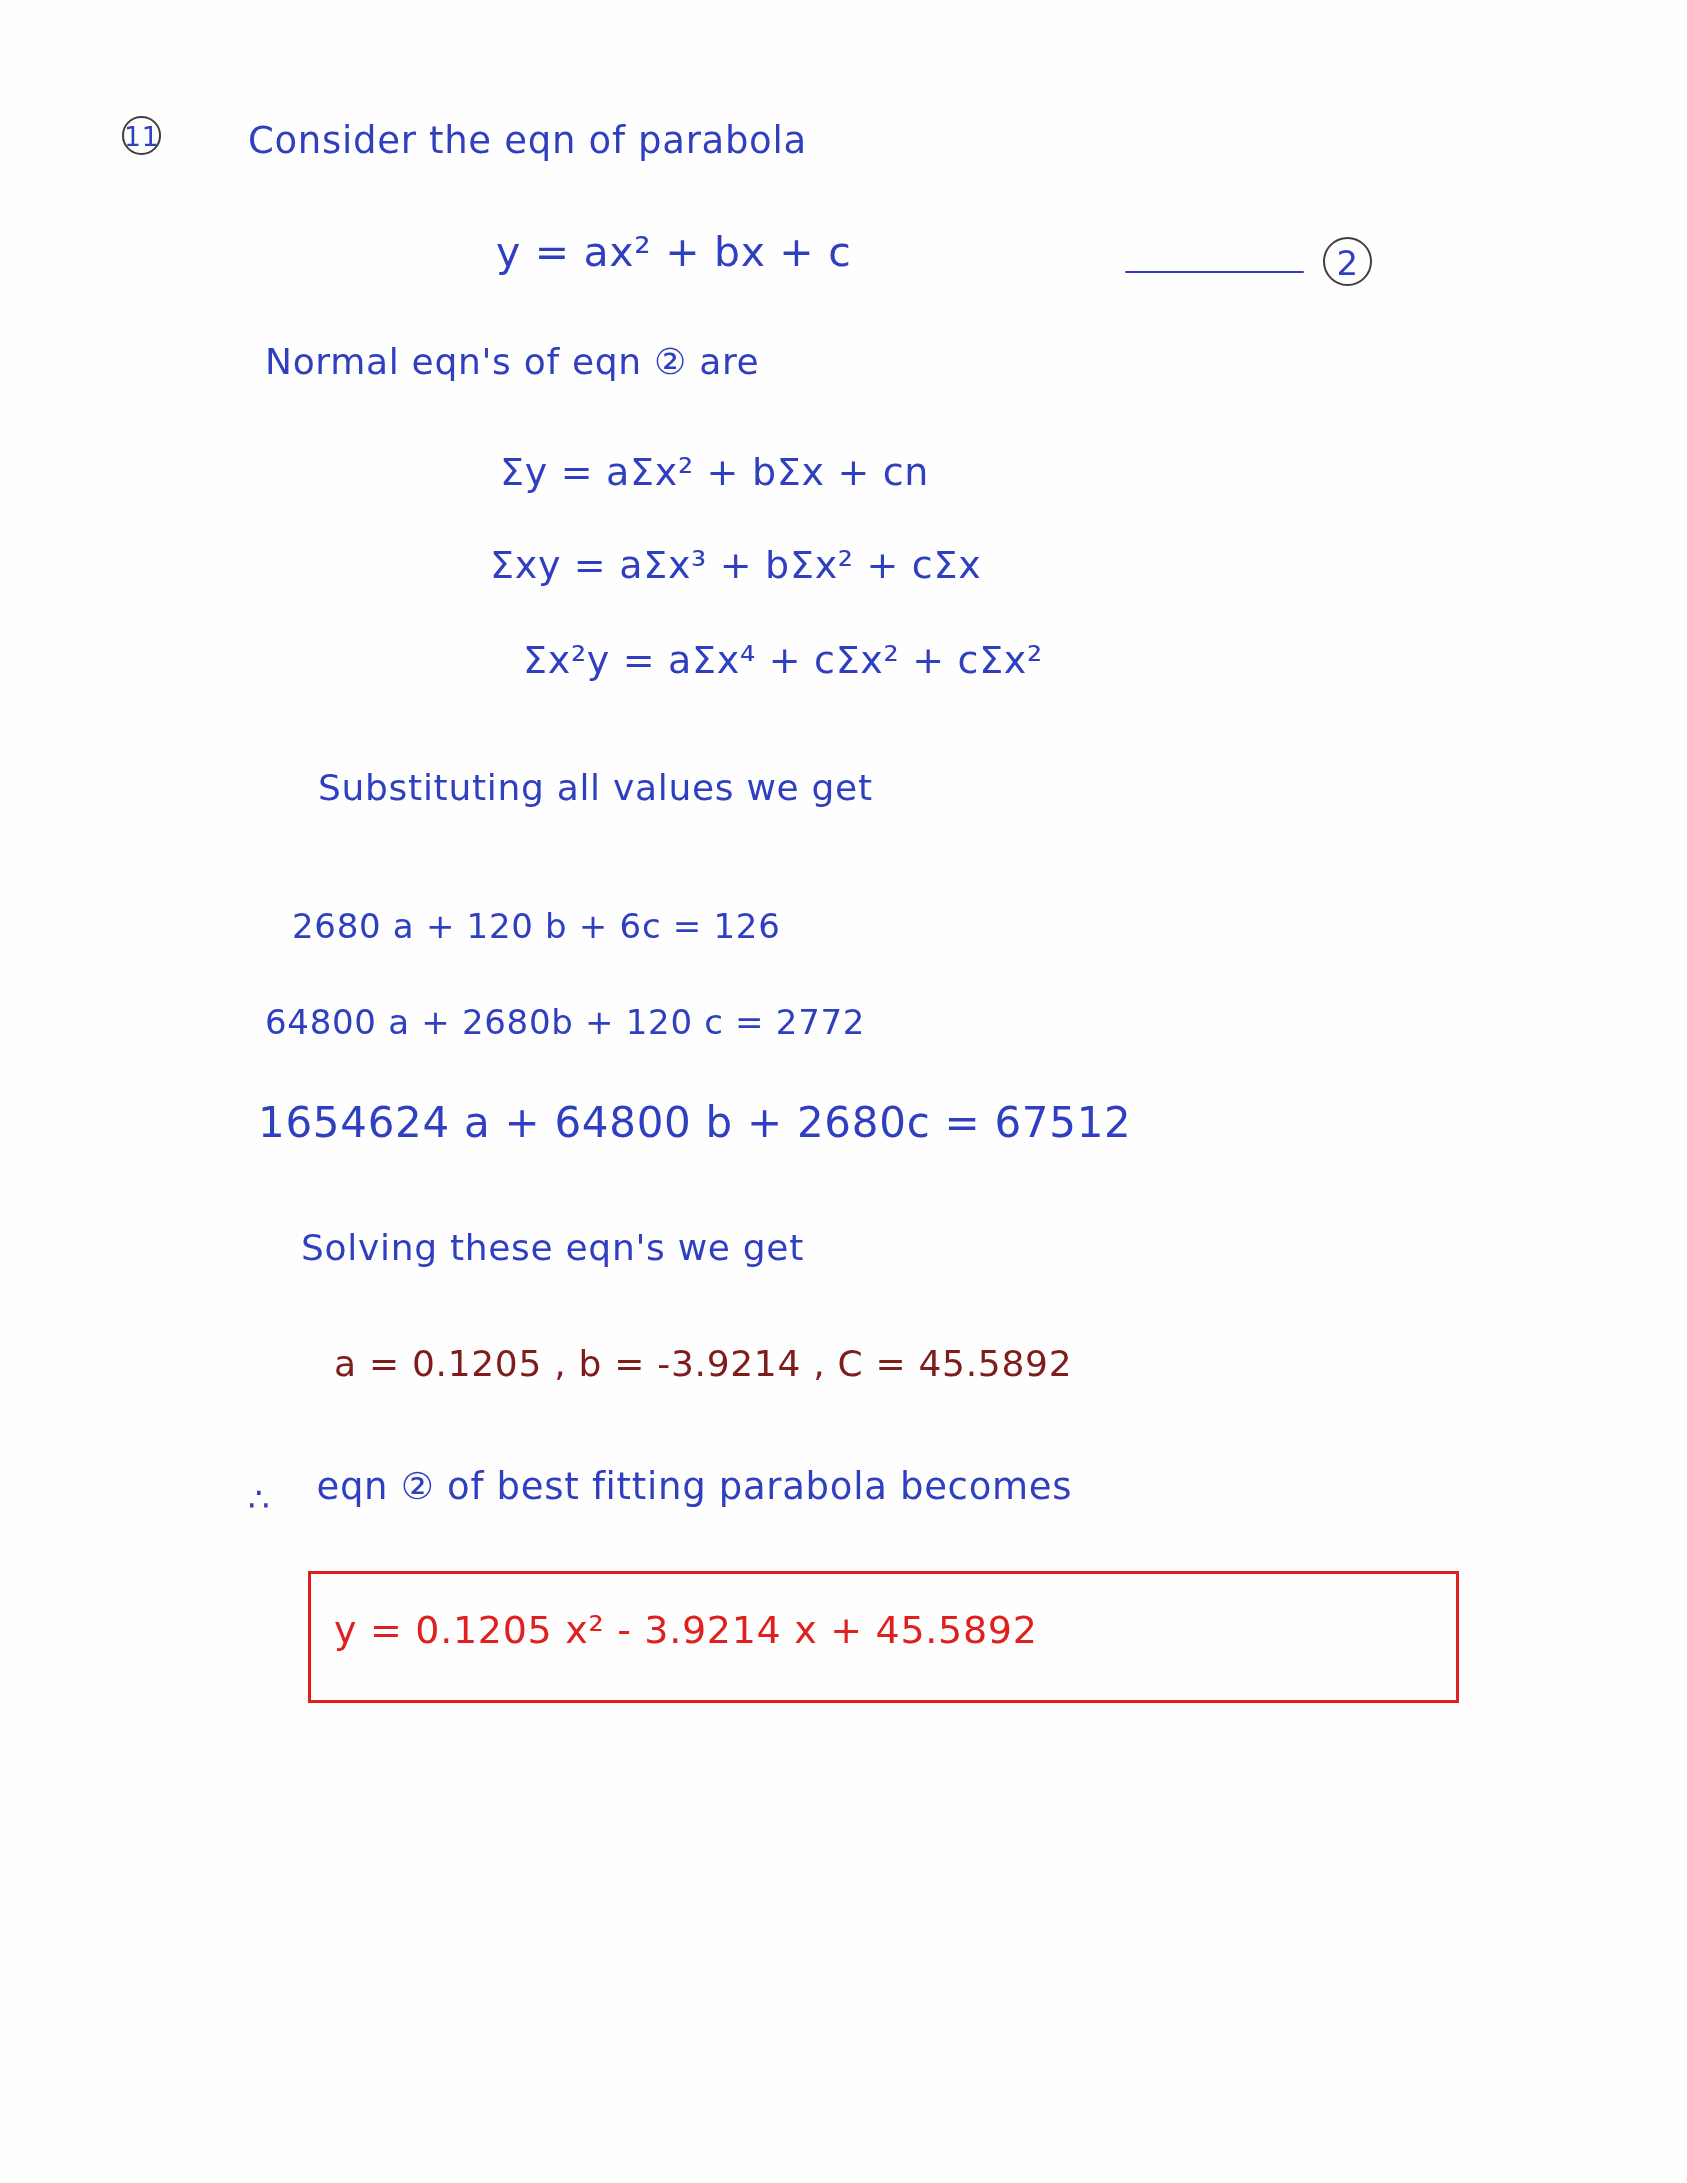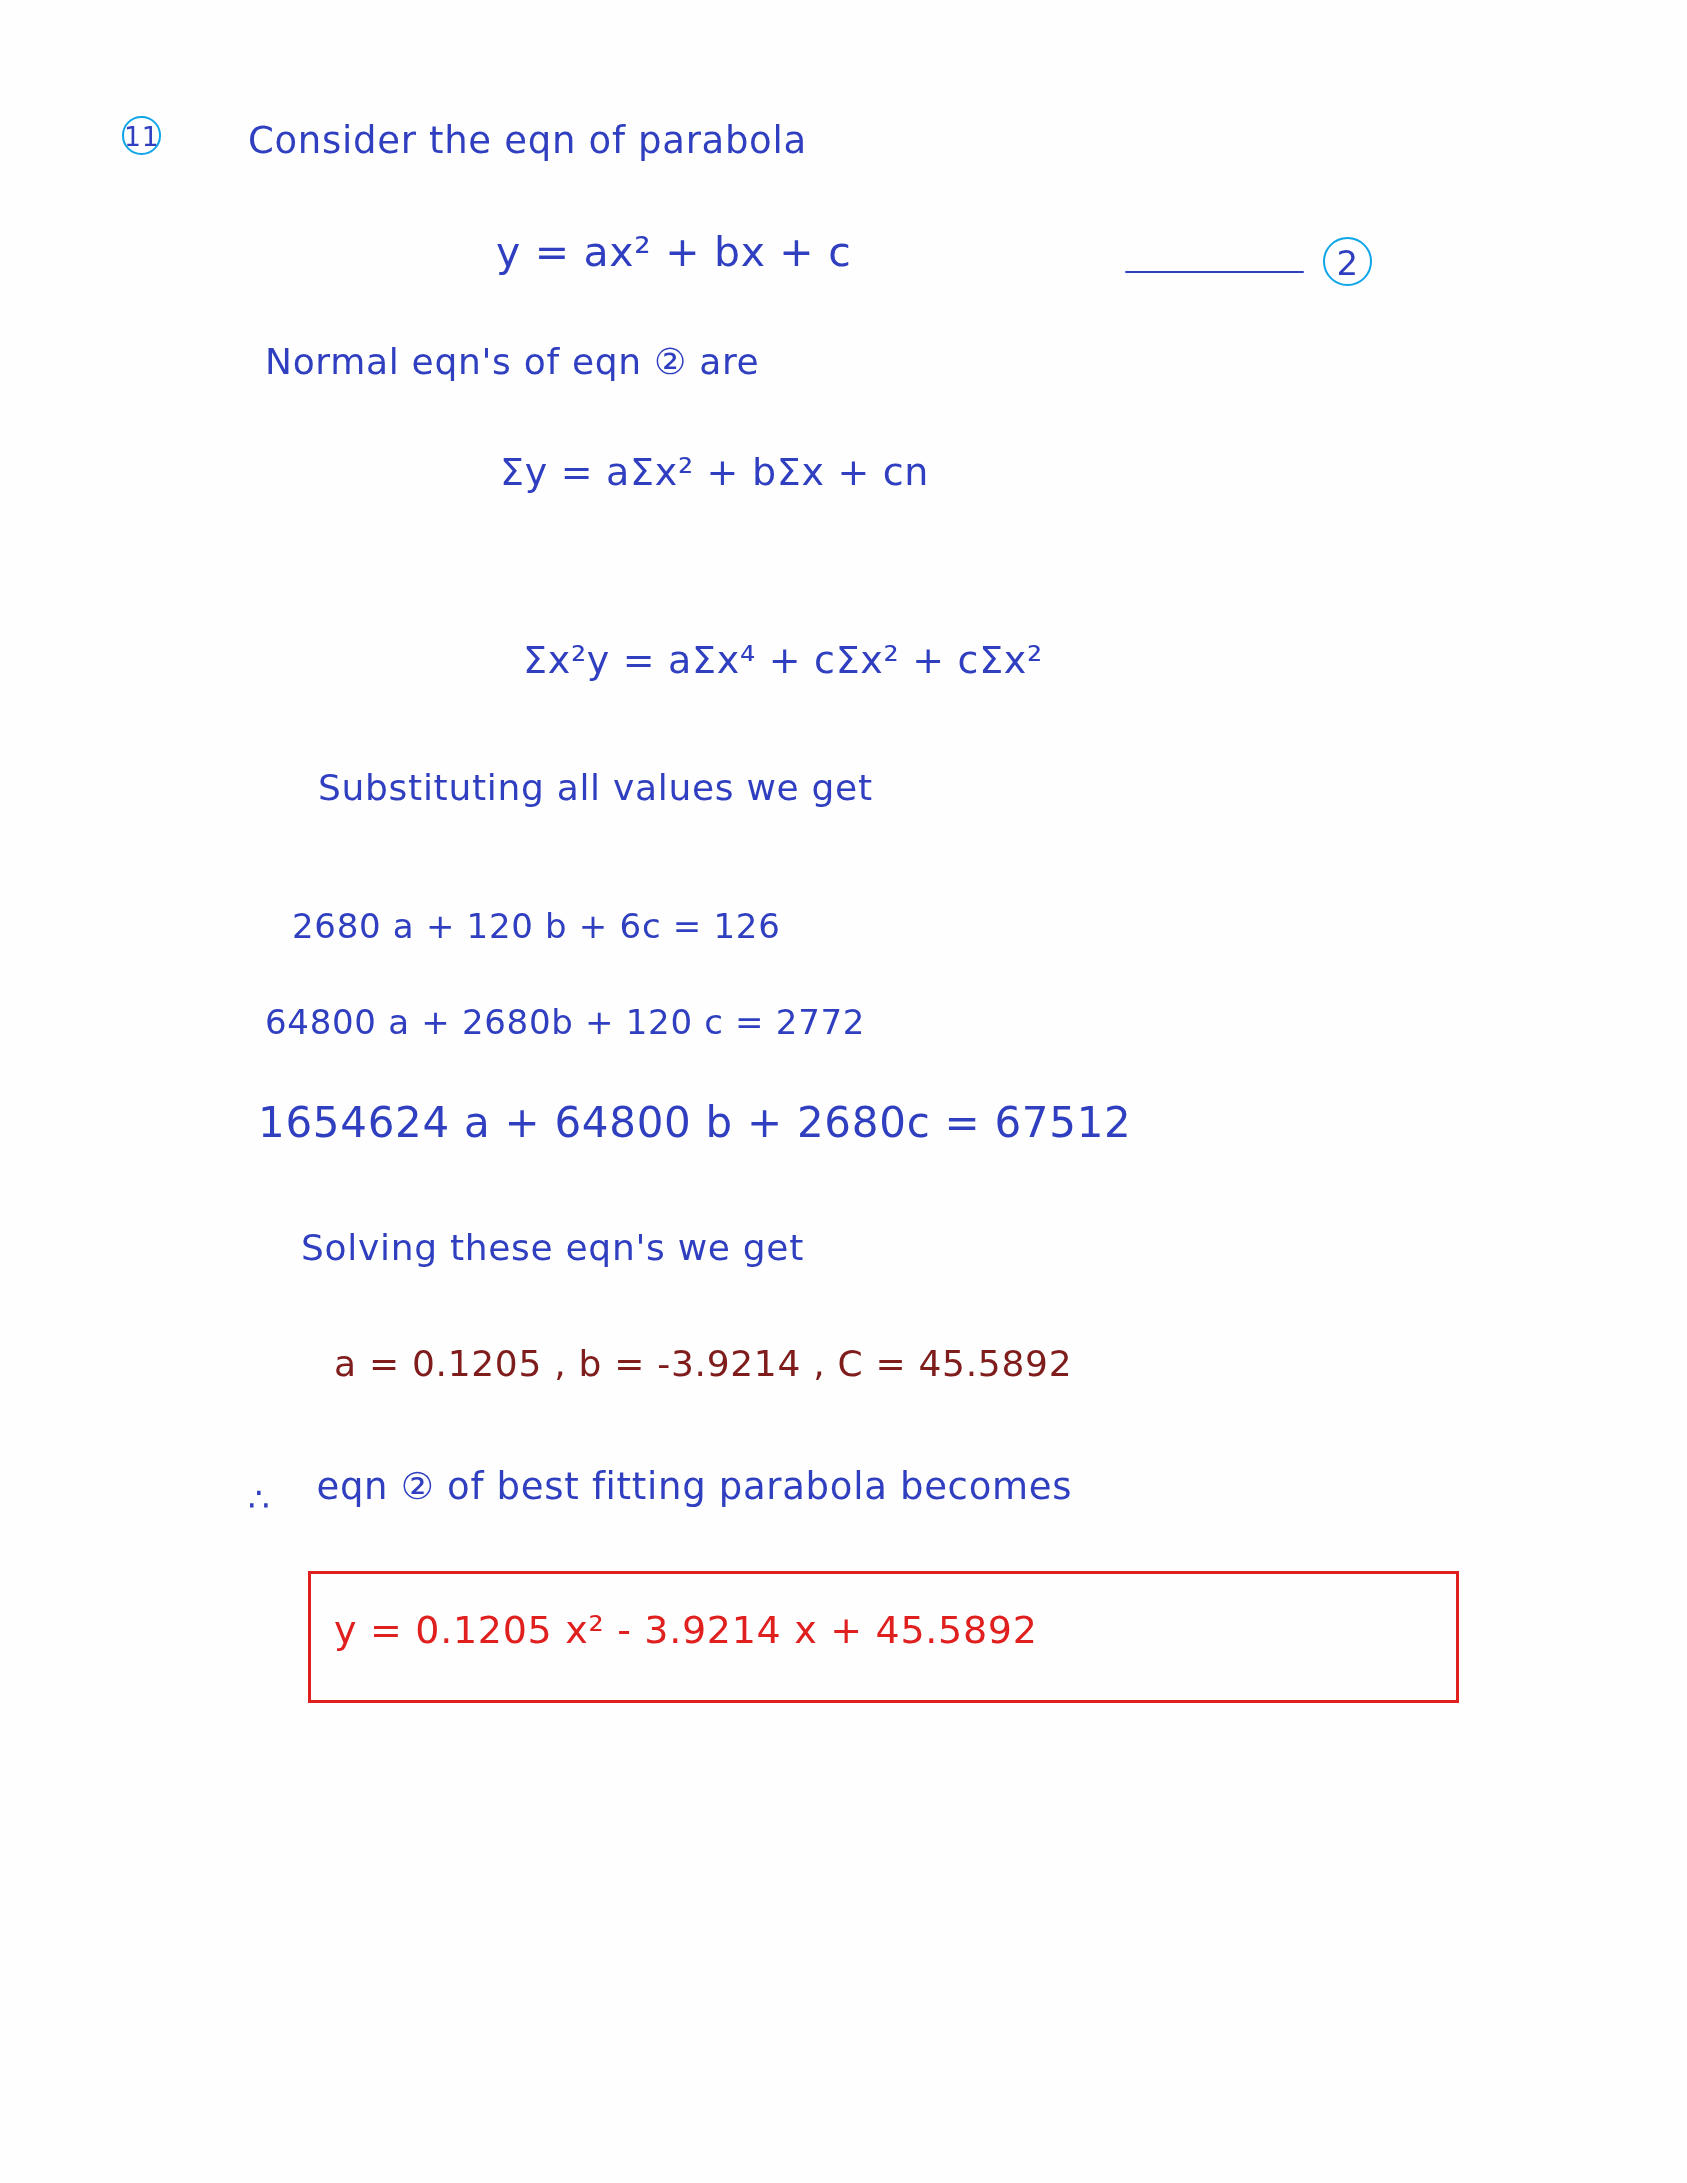--- a/index.html
+++ b/index.html
@@ -26,21 +26,21 @@
     color: #2f3fc0;
     letter-spacing: 0.7px;
     white-space: nowrap;
   }
   .line {
     position: absolute;
     white-space: nowrap;
   }
   .circle-num {
     display: inline-block;
-    border: 2px solid #0ea5e9;
+    border: 2px solid #404040;
     border-radius: 50%;
     width: 1.45em;
     height: 1.45em;
     line-height: 1.45em;
     text-align: center;
     font-size: 0.92em;
     box-sizing: border-box;
     vertical-align: middle;
   }
   .dash {
@@ -177,20 +177,21 @@
   </div>
   <div class="line hw" id="eq2-tag">
     <span class="circle-num">2</span>
   </div>
 
   <div class="line hw" id="normal-eqs-label">
     <span>Normal eqn's of eqn ② are</span>
   </div>
 
   <div class="line hw" id="normal-1">Σy =  aΣx² + bΣx + cn</div>
+  <div class="line hw" id="normal-2">Σxy =  aΣx³ + bΣx² + cΣx</div>
   <div class="line hw" id="normal-3">Σx²y =  aΣx⁴ + cΣx² + cΣx²</div>
 
   <div class="line hw" id="subst-label">Substituting all values we get</div>
 
   <div class="line hw" id="sys-1">2680 a + 120 b + 6c  = 126</div>
   <div class="line hw" id="sys-2">64800 a + 2680b + 120 c = 2772</div>
   <div class="line hw" id="sys-3">1654624 a + 64800 b + 2680c = 67512</div>
 
   <div class="line hw" id="solving-label">Solving these eqn's we get</div>
 

